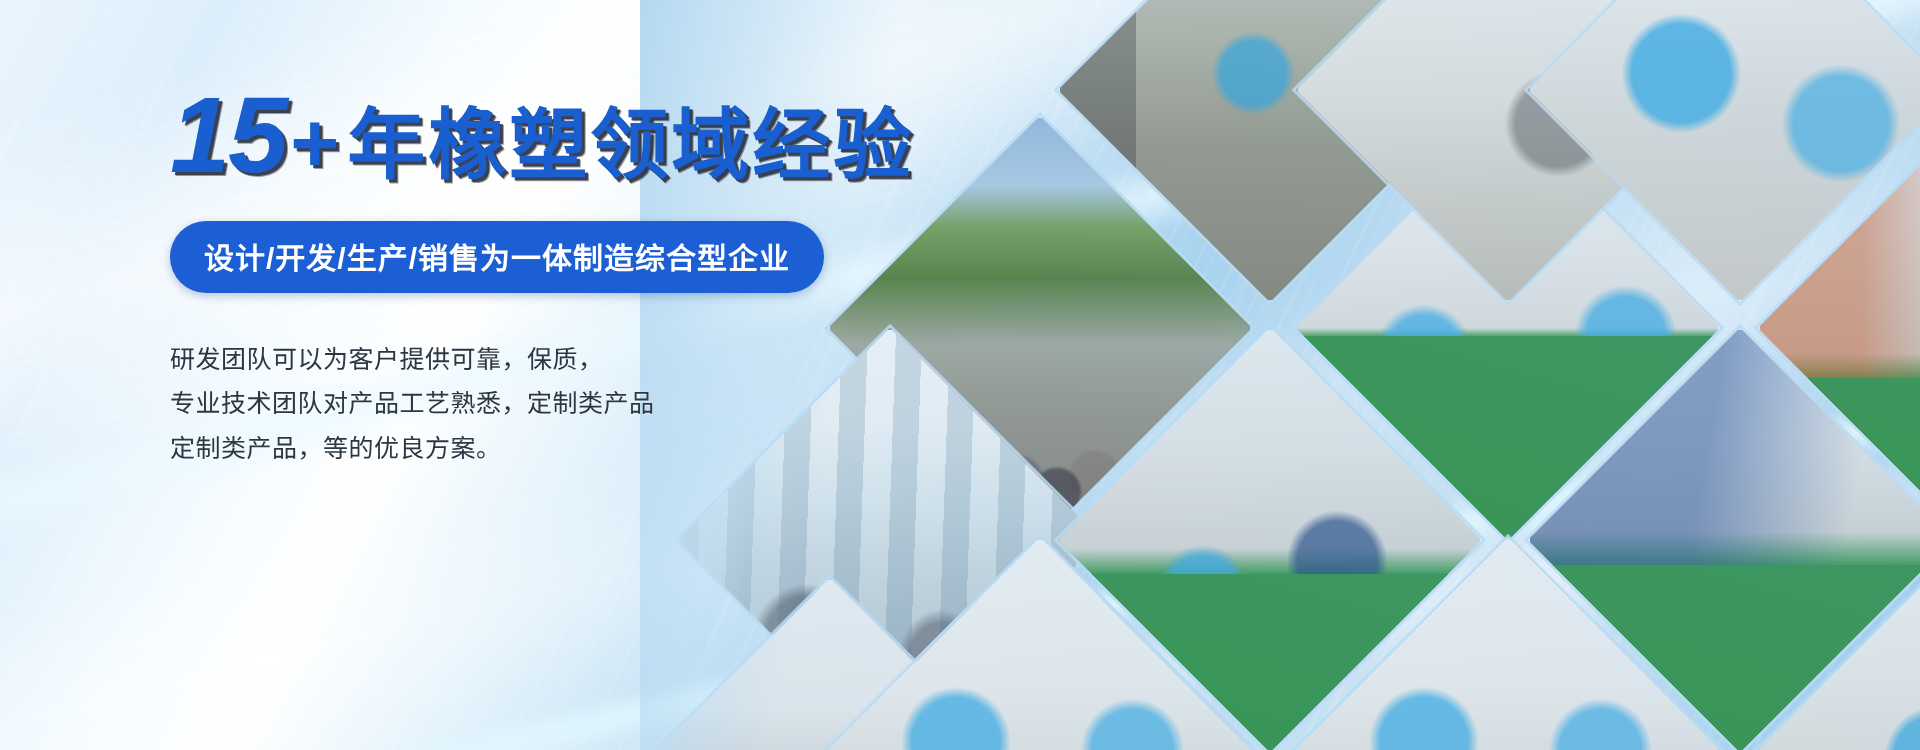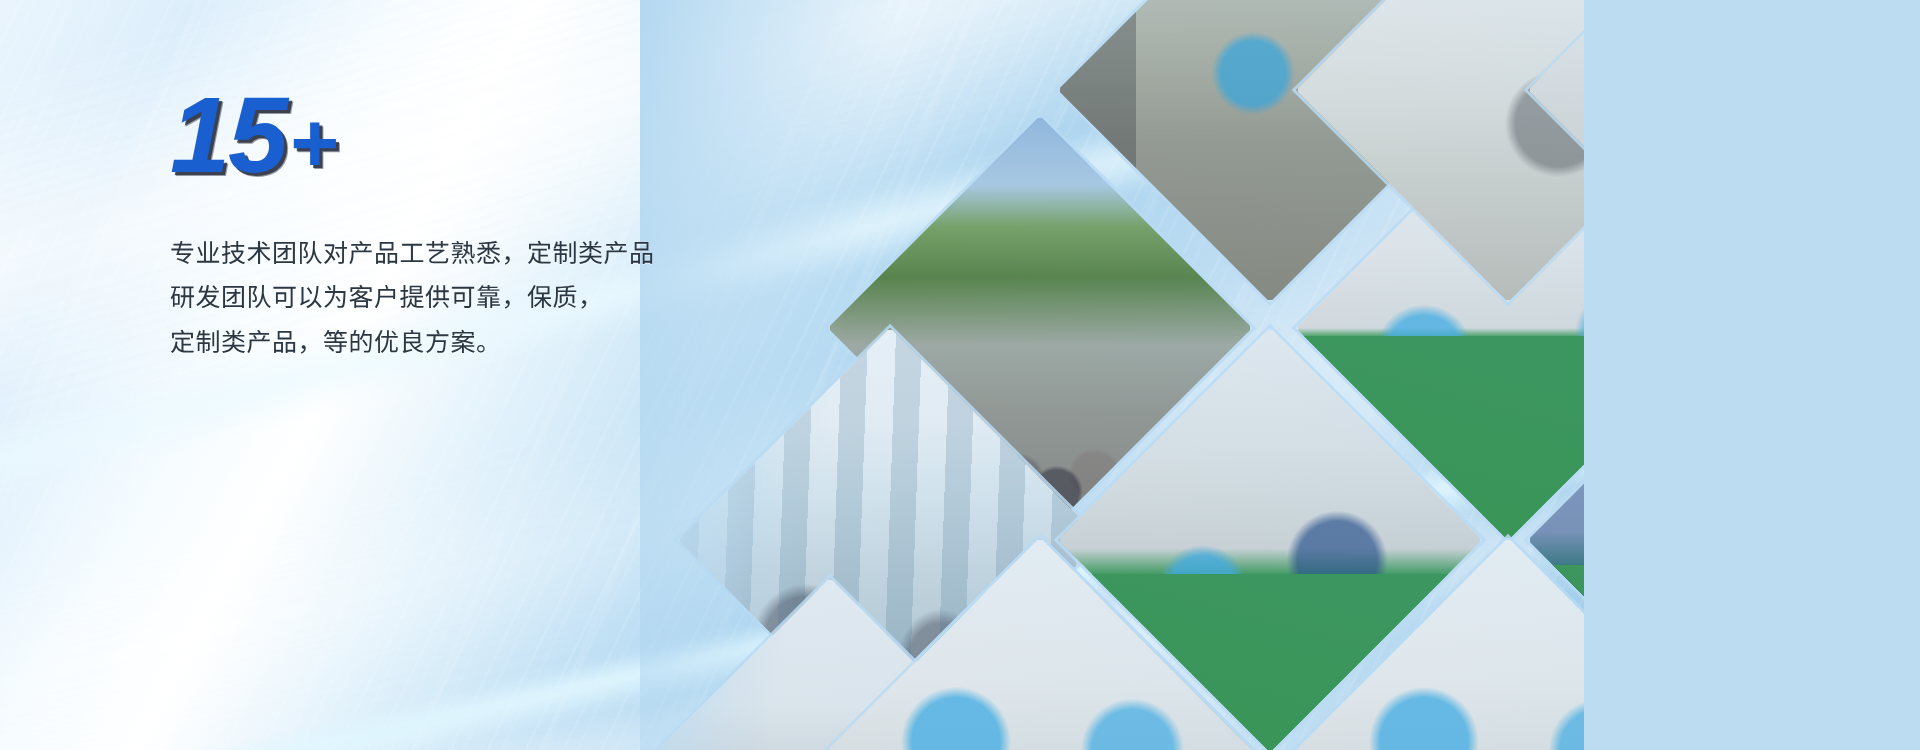--- a/index.html
+++ b/index.html
@@ -5,21 +5,21 @@
 <style>
   * { margin:0; padding:0; box-sizing:border-box; }
   html,body { width:1920px; height:750px; overflow:hidden; }
   body {
     font-family:"Liberation Sans","DejaVu Sans",sans-serif;
     background:#bcdcf2;
   }
 
   #banner {
     position:relative;
-    width:1584px;
+    width:1920px;
     height:750px;
     overflow:hidden;
     background:
       linear-gradient(118deg,
         #eaf5fd 0%,
         #dceefb 10%,
         #f4fbff 20%,
         #ffffff 27%,
         #e6f4fc 35%,
         #bfdff4 48%,
@@ -348,24 +348,26 @@
         </div>
       </div>
     <div class="veil"></div>
   </div>
 
   <div id="copy">
 
     <div class="headline hl-row1">
       <span class="hl-num">15</span>
       <span class="hl-plus">+</span>
+      <span class="hl-rest">年橡塑领域经验</span>
     </div>
 
 
+    <div class="pill">设计/开发/生产/销售为一体制造综合型企业</div>
 
     <div class="para">
+      <div>研发团队可以为客户提供可靠，保质，</div>
       <div>专业技术团队对产品工艺熟悉，定制类产品</div>
-      <div>研发团队可以为客户提供可靠，保质，</div>
       <div>定制类产品，等的优良方案。</div>
     </div>
 
   </div>
 </div>
 
 </body></html>

